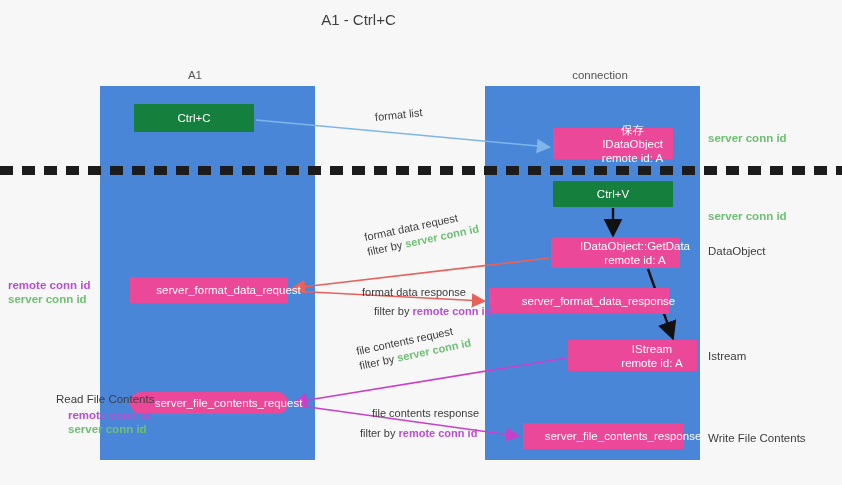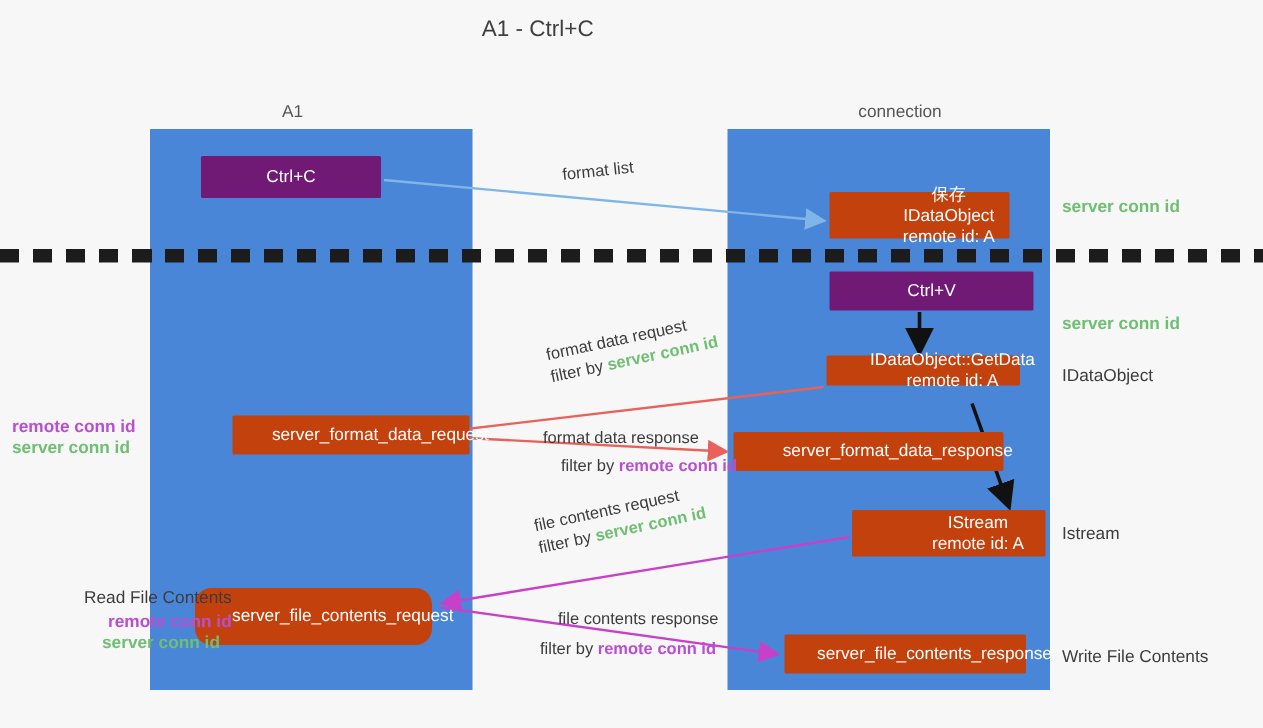--- a/index.html
+++ b/index.html
@@ -39,38 +39,38 @@
   }
 
   
   .node{
     box-sizing:border-box;
     display:flex;flex-direction:column;align-items:center;justify-content:center;
     color:#ffffff;text-align:center;
     font-size:11.5px;line-height:14px;
     border-radius:1px;
   }
-  .node.green{background:#701a75;}
-  .node.orange{background:#c2410c;padding-left:39px;}
+  .node.green{background:#15803d;}
+  .node.orange{background:#ec4899;padding-left:39px;}
   .node .l2{font-size:11.5px;}
 
   #n-ctrlc{left:134px;top:104px;width:120px;height:28px;}
   #n-save-ido{left:553px;top:128px;width:120px;height:31px;}
-  #n-ctrlv{left:553px;top:181px;width:136px;height:26px;}
-  #n-getdata{left:551px;top:237px;width:129px;height:20px;}
-  #n-fdreq{left:130px;top:277px;width:158px;height:26px;margin-left:25px;}
+  #n-ctrlv{left:553px;top:181px;width:120px;height:26px;}
+  #n-getdata{left:551px;top:237px;width:129px;height:31px;}
+  #n-fdreq{left:130px;top:277px;width:158px;height:26px;}
   #n-fdres{left:489px;top:288px;width:180px;height:26px;}
   #n-istream{left:568px;top:340px;width:129px;height:31px;}
-  #n-fcreq{left:130px;top:392px;width:158px;height:38px;border-radius:11px;}
+  #n-fcreq{left:130px;top:392px;width:158px;height:22px;border-radius:11px;}
   #n-fcres{left:523px;top:423px;width:161px;height:26px;}
 
   
   .side-note{font-size:11.5px;line-height:15px;}
   .green-t{color:#6fbf73;font-weight:bold;}
-  .magenta-t{color:#b94fd0;font-weight:bold;text-align:right;}
+  .magenta-t{color:#b94fd0;font-weight:bold;}
   .plain-t{color:#3c3c3c;}
 
   #note-srv1{left:708px;top:131px;}
   #note-srv2{left:708px;top:209px;}
   #note-dataobject{left:708px;top:244px;}
   #note-istream{left:708px;top:349px;}
   #note-writefile{left:708px;top:431px;}
 
   
   .left-note{font-size:11.5px;line-height:14px;text-align:left;}
@@ -202,21 +202,21 @@
     <div><span>filter by </span><span class="f green-t">server conn id</span></div>
   </div>
 
   <div class="abs edge-label" id="lbl-fcres">
     <div>file contents response</div>
     <div style="margin-top:5px;margin-left:-12px;"><span>filter by </span><span class="f magenta-t">remote conn id</span></div>
   </div>
 
   <div class="abs side-note green-t" id="note-srv1">server conn id</div>
   <div class="abs side-note green-t" id="note-srv2">server conn id</div>
-  <div class="abs side-note plain-t" id="note-dataobject">IDataObject</div>
+  <div class="abs side-note plain-t" id="note-dataobject">DataObject</div>
   <div class="abs side-note plain-t" id="note-istream">Istream</div>
   <div class="abs side-note plain-t" id="note-writefile">Write File Contents</div>
 
   <div class="abs left-note" id="note-left-1">
     <div class="magenta-t" style="font-weight:bold;">remote conn id</div>
     <div class="green-t" style="font-weight:bold;">server conn id</div>
   </div>
 
   <div class="abs left-note" id="note-left-2">
     <div class="plain-t">Read File Contents</div>

